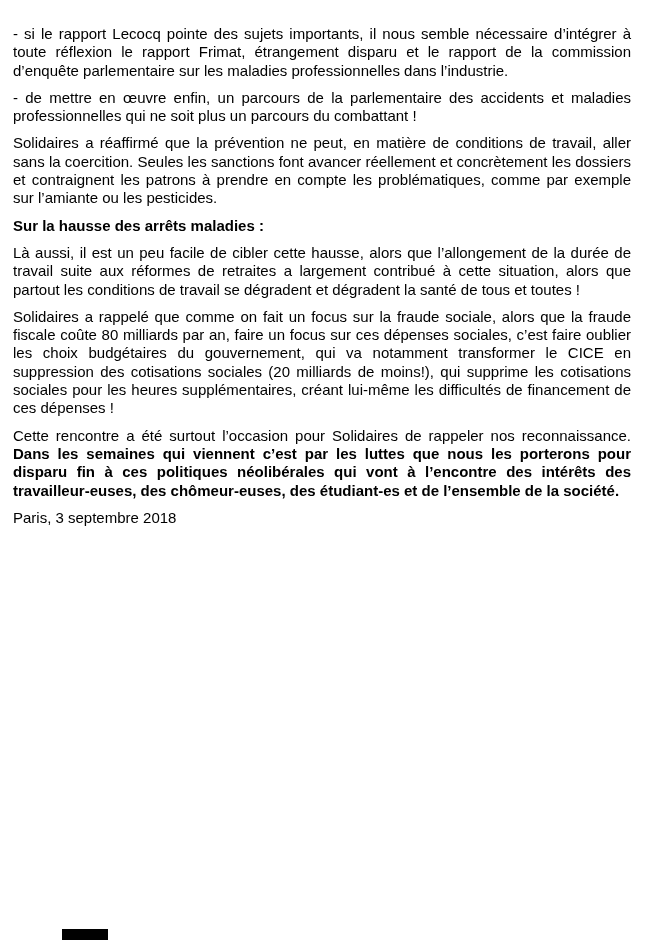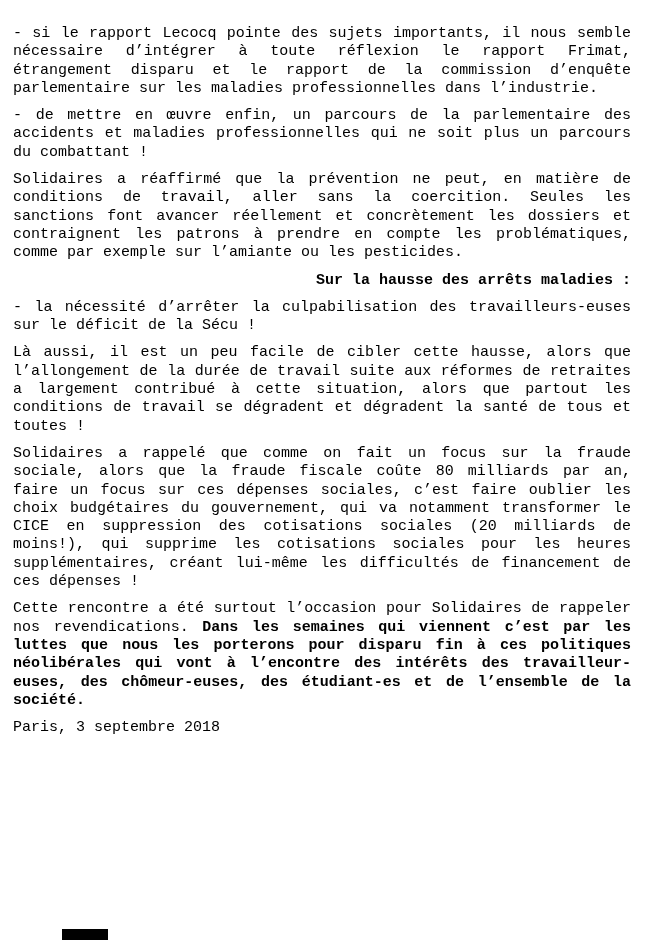--- a/index.html
+++ b/index.html
@@ -15,34 +15,34 @@
     overflow: hidden;
     box-sizing: border-box;
   }
   .doc {
     position: absolute;
     top: 0;
     left: 0;
     width: 645px;
     box-sizing: border-box;
     padding: 25px 14px 0 13px;
-    font-family: Liberation Mono, monospace;
+    font-family: Liberation Sans, sans-serif;
     font-size: 15px;
     line-height: 18.3px;
     color: #000000;
     -webkit-font-smoothing: antialiased;
   }
   .doc p {
     margin: 0 0 9px 0;
     text-align: justify;
   }
   .doc .heading {
     margin: 2px 0 9px 0;
     font-weight: bold;
-    text-align: right;
+    text-align: left;
   }
   .doc .date-line {
     margin-top: 5px;
     padding-right: 8px;
   }
   .footer-mark {
     position: absolute;
     left: 62px;
     bottom: 0;
     width: 46px;
@@ -57,26 +57,25 @@
   <div class="doc">
 
     <p>- si le rapport Lecocq pointe des sujets importants, il nous semble nécessaire d’intégrer à toute réflexion le rapport Frimat, étrangement disparu et le rapport de la commission d’enquête parlementaire sur les maladies professionnelles dans l’industrie.</p>
 
     <p>- de mettre en œuvre enfin, un parcours de la parlementaire des accidents et maladies professionnelles qui ne soit plus un parcours du combattant !</p>
 
     <p>Solidaires a réaffirmé que la prévention ne peut, en matière de conditions de travail, aller sans la coercition. Seules les sanctions font avancer réellement et concrètement les dossiers et contraignent les patrons à prendre en compte les problématiques, comme par exemple sur l’amiante ou les pesticides.</p>
 
     <p class="heading">Sur la hausse des arrêts maladies :</p>
 
-    <p>- la nécessité d’arrêter la culpabilisation des travailleurs-euses sur le déficit de la Sécu !</p>
 
     <p>Là aussi, il est un peu facile de cibler cette hausse, alors que l’allongement de la durée de travail suite aux réformes de retraites a largement contribué à cette situation, alors que partout les conditions de travail se dégradent et dégradent la santé de tous et toutes !</p>
 
     <p>Solidaires a rappelé que comme on fait un focus sur la fraude sociale, alors que la fraude fiscale coûte 80 milliards par an, faire un focus sur ces dépenses sociales, c’est faire oublier les choix budgétaires du gouvernement, qui va notamment transformer le CICE en suppression des cotisations sociales (20 milliards de moins!), qui supprime les cotisations sociales pour les heures supplémentaires, créant lui-même les difficultés de financement de ces dépenses !</p>
 
-    <p><span>Cette rencontre a été surtout l’occasion pour Solidaires de rappeler nos revendications. </span><strong>Dans les semaines qui viennent c’est par les luttes que nous les porterons pour disparu fin à ces politiques néolibérales qui vont à l’encontre des intérêts des travailleur-euses, des chômeur-euses, des étudiant-es et de l’ensemble de la société.</strong></p>
+    <p><span>Cette rencontre a été surtout l’occasion pour Solidaires de rappeler nos reconnaissance. </span><strong>Dans les semaines qui viennent c’est par les luttes que nous les porterons pour disparu fin à ces politiques néolibérales qui vont à l’encontre des intérêts des travailleur-euses, des chômeur-euses, des étudiant-es et de l’ensemble de la société.</strong></p>
 
     <p class="date-line">Paris, 3 septembre 2018</p>
 
   </div>
 
   <div class="footer-mark"></div>
 </div>
 
 </body></html>

